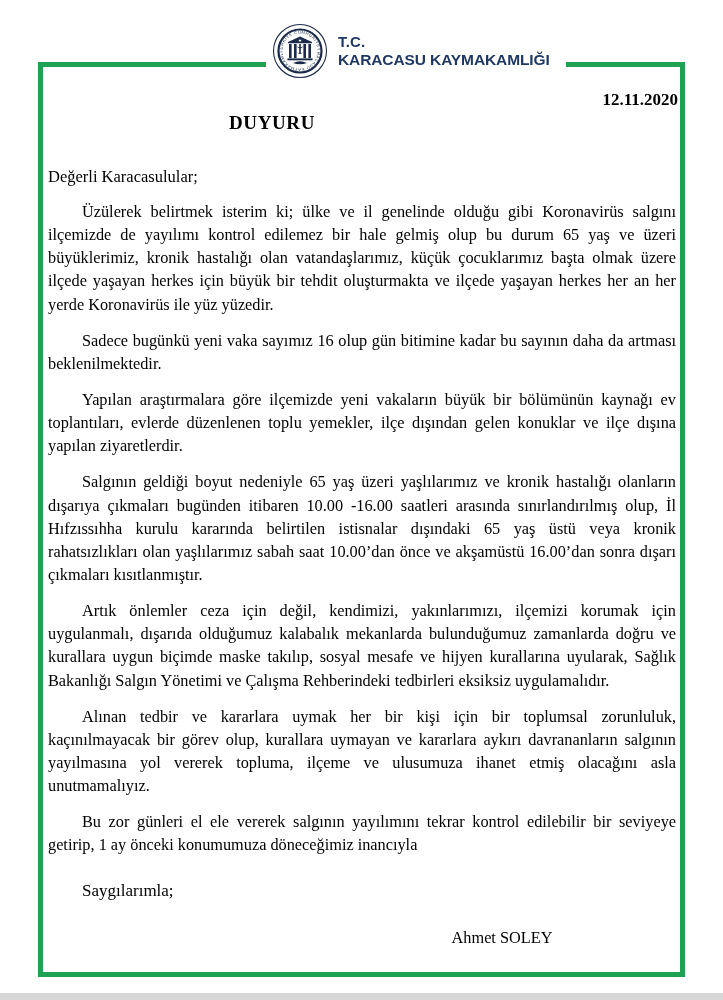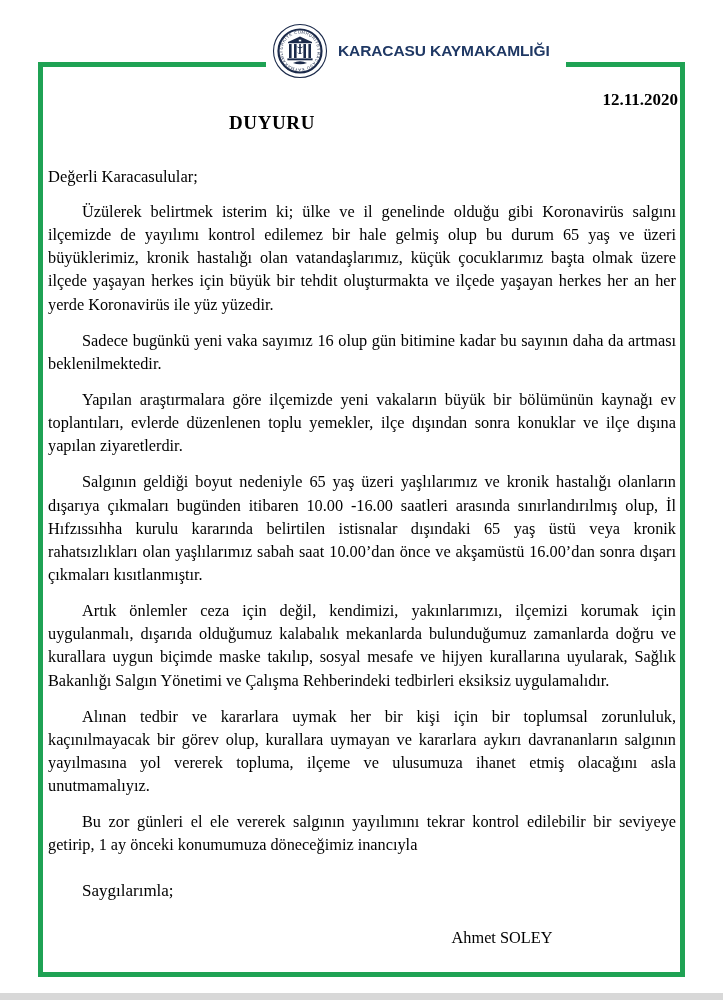--- a/index.html
+++ b/index.html
@@ -171,35 +171,36 @@
           <rect x="15.4" y="35.4" width="25.2" height="1.9"></rect>
           <circle cx="28" cy="17.6" r="1.5" fill="#ffffff" stroke="#1b2a4a" stroke-width="0.8"></circle>
           <path d="M27.2 21 L28.8 21 L28.8 31 L27.2 31 Z"></path>
           <path d="M24.2 23 q3.8 2.6 7.6 0 q-3.8 4.4 -7.6 0 Z"></path>
           <path d="M24.8 29 q3.2 2.4 6.4 0 q-3.2 3.8 -6.4 0 Z"></path>
           <path d="M21 40 q7 -3.4 14 0 q-7 2.6 -14 0 Z"></path>
         </g>
       </svg>
     </div>
     <div id="masthead-text">
+      <span class="mast-line" id="mast-tc">T.C.</span>
       <span class="mast-line" id="mast-name">KARACASU KAYMAKAMLIĞI</span>
     </div>
   </div>
 
   <div id="doc-date">12.11.2020</div>
 
   <div id="doc-body">
 
     <div id="doc-title">DUYURU</div>
 
     <div id="salutation">Değerli Karacasulular;</div>
 
     <p class="para">Üzülerek  belirtmek isterim ki; ülke ve il genelinde olduğu gibi Koronavirüs salgını ilçemizde de yayılımı kontrol edilemez bir hale gelmiş olup bu durum 65 yaş ve üzeri büyüklerimiz, kronik hastalığı olan vatandaşlarımız,  küçük çocuklarımız başta olmak üzere ilçede yaşayan herkes için büyük bir tehdit oluşturmakta ve ilçede yaşayan herkes her an her yerde Koronavirüs ile yüz yüzedir.</p>
     <p class="para">Sadece bugünkü yeni vaka sayımız 16 olup gün bitimine kadar bu sayının daha da artması beklenilmektedir.</p>
-    <p class="para">Yapılan araştırmalara göre ilçemizde yeni vakaların  büyük bir bölümünün kaynağı ev toplantıları, evlerde düzenlenen  toplu yemekler, ilçe dışından sonra konuklar ve ilçe dışına yapılan ziyaretlerdir.</p>
+    <p class="para">Yapılan araştırmalara göre ilçemizde yeni vakaların  büyük bir bölümünün kaynağı ev toplantıları, evlerde düzenlenen  toplu yemekler, ilçe dışından gelen konuklar ve ilçe dışına yapılan ziyaretlerdir.</p>
     <p class="para">Salgının  geldiği  boyut nedeniyle 65 yaş üzeri yaşlılarımız ve kronik hastalığı olanların dışarıya çıkmaları bugünden itibaren 10.00 -16.00 saatleri arasında sınırlandırılmış olup, İl Hıfzıssıhha kurulu kararında belirtilen istisnalar dışındaki 65 yaş üstü veya kronik rahatsızlıkları olan yaşlılarımız sabah saat 10.00’dan önce ve akşamüstü 16.00’dan sonra dışarı çıkmaları kısıtlanmıştır.</p>
     <p class="para">Artık önlemler ceza için değil, kendimizi, yakınlarımızı, ilçemizi korumak için uygulanmalı, dışarıda olduğumuz kalabalık mekanlarda bulunduğumuz zamanlarda doğru ve kurallara uygun biçimde maske takılıp,  sosyal mesafe ve hijyen kurallarına uyularak, Sağlık Bakanlığı Salgın Yönetimi ve Çalışma Rehberindeki tedbirleri eksiksiz uygulamalıdır.</p>
     <p class="para">Alınan tedbir ve kararlara uymak her bir kişi için  bir toplumsal zorunluluk, kaçınılmayacak bir görev olup, kurallara uymayan ve kararlara aykırı davrananların salgının yayılmasına yol vererek topluma, ilçeme ve ulusumuza ihanet etmiş olacağını asla unutmamalıyız.</p>
     <p class="para">Bu zor günleri el ele vererek salgının yayılımını tekrar kontrol edilebilir bir seviyeye getirip, 1 ay önceki konumumuza  döneceğimiz inancıyla</p>
 
     <div id="closing">Saygılarımla;</div>
 
     <div id="signature">
       <span class="sig-line">Ahmet SOLEY</span>
 

